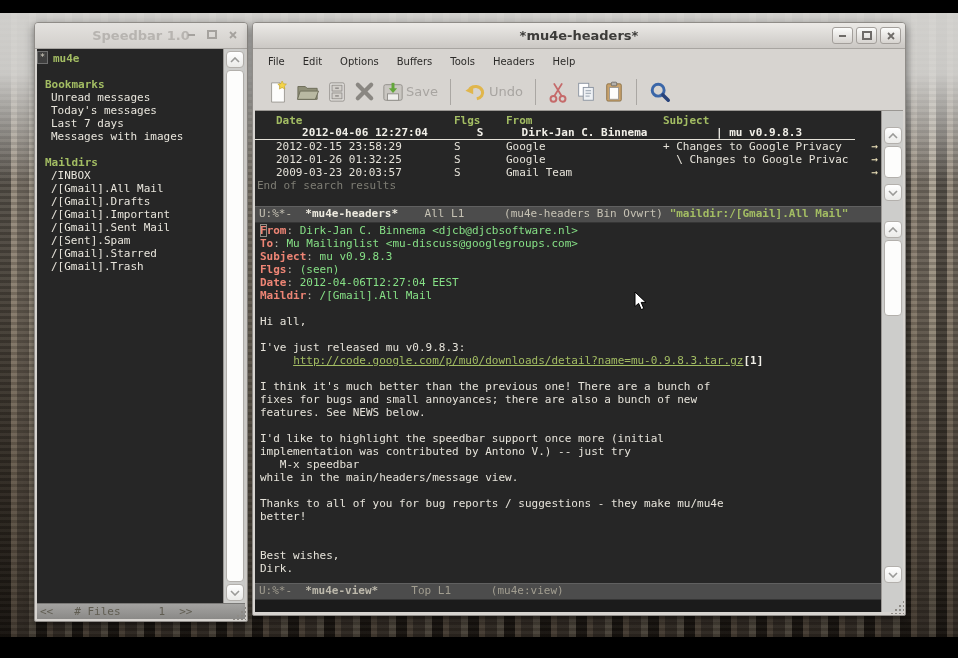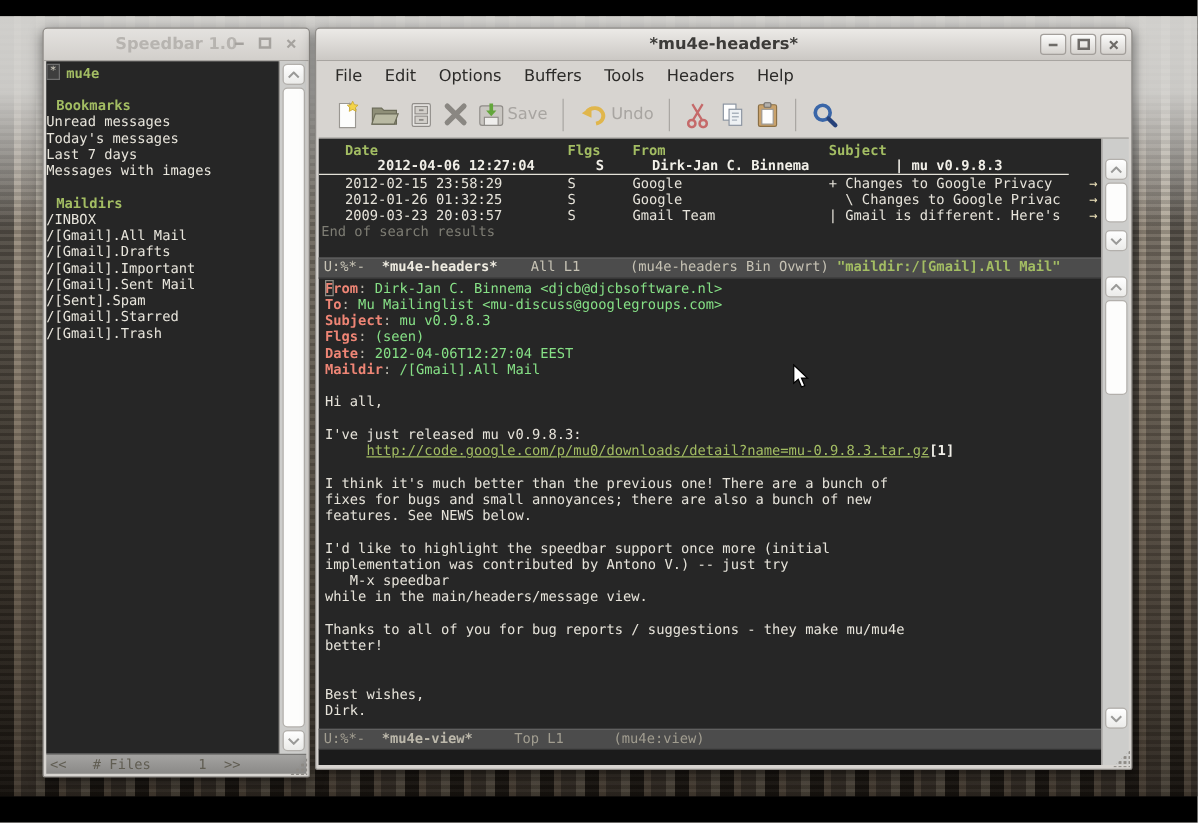--- a/index.html
+++ b/index.html
@@ -36,40 +36,40 @@
   .speedbar{left:34px;top:22px;width:212px;height:598px;}
   .sb-body{position:absolute;top:26px;left:2px;right:2px;bottom:18px;display:flex;}
   .sb-content{flex:1;background:#262626;position:relative;overflow:hidden;
     font:11px "DejaVu Sans Mono",monospace;line-height:13px;padding-top:3px;color:#e8e5dc;}
   .sb-star{position:absolute;left:0;top:2px;width:9px;height:11px;background:#3e3e3e;
     border:1px solid #6e6e6e;color:#d6d2c4;font-size:9px;line-height:10px;text-align:center;}
   .sb-line{white-space:pre;height:13px;}
   .sb-root,.sb-header{color:#a3bd63;font-weight:bold;}
   .sb-root{padding-left:16px;}
   .sb-header{padding-left:8px;}
-  .sb-item{color:#e8e5dc;}
+  .sb-item{padding-left:14px;color:#e8e5dc;}
   .sb-status{position:absolute;left:2px;right:2px;bottom:2px;height:15px;
     background:linear-gradient(#a4a3a1,#8a8987);border-top:1px solid #7a7977;
     font:11px "DejaVu Sans Mono",monospace;line-height:15px;color:#605d52;display:flex;white-space:pre;}
   .sb-status span{display:inline-block;}
   
   .scroll-col{width:22px;display:flex;flex-direction:column;background:#cdcdcb;
     border-left:1px solid #9b9895;box-sizing:border-box;}
   .vscroll{width:22px;background:#cdcdcb;border-left:1px solid #9b9895;
     display:flex;flex-direction:column;align-items:center;box-sizing:border-box;}
   .sbtn{width:18px;height:17px;background:linear-gradient(#ffffff,#ebebe9);
     border:1px solid #b3b0ac;border-radius:4px;display:flex;align-items:center;
     justify-content:center;box-sizing:border-box;flex:none;}
   .sthumb{width:18px;border:1px solid #b3b0ac;border-radius:4px;background:#fdfdfc;
     box-sizing:border-box;flex:none;}
   .sseg{display:flex;flex-direction:column;align-items:center;box-sizing:border-box;}
   
   .emacs{left:252px;top:22px;width:652px;height:592px;}
   .menubar{position:absolute;top:26px;left:2px;right:2px;height:24px;display:flex;
-    align-items:center;padding-left:4px;background:#d7d4d0;font-size:13px;color:#2c2b29;}
+    align-items:center;padding-left:4px;background:#d7d4d0;font-size:10px;color:#2c2b29;}
   .menu-item{padding:3px 9px;}
   .toolbar{position:absolute;top:50px;left:2px;right:2px;height:38px;display:flex;
     align-items:center;gap:7px;padding-left:12px;background:#d7d4d0;
     border-bottom:1px solid #9a9793;box-sizing:border-box;}
   .tbtn{display:flex;align-items:center;gap:2px;flex:none;}
   .tlabel{font-size:13px;color:#a8a5a1;}
   .tsep{width:1px;height:26px;background:#aaa7a3;margin:0 5px;flex:none;}
   .client{position:absolute;top:88px;bottom:3px;left:2px;right:2px;display:flex;}
   .text-col{flex:1;min-width:0;display:flex;flex-direction:column;background:#262626;}
   .headers-pane{height:92px;padding-top:3px;font:11px "DejaVu Sans Mono",monospace;
@@ -277,21 +277,21 @@
       </span>
     </div>
 
     <div class="client">
       <div class="text-col">
         <div class="headers-pane" id="headers-pane">
             <div class="hrow cols"><span class="c-date">Date</span><span class="c-flgs">Flgs</span><span class="c-from">From</span><span class="c-subj">Subject</span></div>
             <div class="hrow sel"><span class="c-date">2012-04-06 12:27:04</span><span class="c-flgs">S</span><span class="c-from">Dirk-Jan C. Binnema</span><span class="c-subj">| mu v0.9.8.3</span></div>
             <div class="hrow"><span class="c-date">2012-02-15 23:58:29</span><span class="c-flgs">S</span><span class="c-from">Google</span><span class="c-subj">+ Changes to Google Privacy </span><span class="trunc-arrow">→</span></div>
             <div class="hrow"><span class="c-date">2012-01-26 01:32:25</span><span class="c-flgs">S</span><span class="c-from">Google</span><span class="c-subj">  \ Changes to Google Privac</span><span class="trunc-arrow">→</span></div>
-            <div class="hrow"><span class="c-date">2009-03-23 20:03:57</span><span class="c-flgs">S</span><span class="c-from">Gmail Team</span><span class="c-subj">| Gmail is different. Here's</span><span class="trunc-arrow">→</span></div>
+            <div class="hrow"><span class="c-date">2009-03-23 20:03:57</span><span class="c-flgs">S</span><span class="c-from">Gmail Team</span><span class="trunc-arrow">→</span></div>
             <div class="end-results">End of search results</div>
           </div>
 
         <div class="modeline"><span>U:%*-  </span><span class="buf">*mu4e-headers*</span><span>    All L1      </span><span>(mu4e-headers Bin Ovwrt) </span><span class="query">"maildir:/[Gmail].All Mail"</span></div>
 
         <div class="view-pane" id="view-pane">
             <div class="vline"><span class="f-label"><span class="cursor-cell">F</span>rom</span><span class="f-colon">:</span><span class="f-value"> Dirk-Jan C. Binnema &lt;djcb@djcbsoftware.nl&gt;</span></div>
             <div class="vline"><span class="f-label">To</span><span class="f-colon">:</span><span class="f-value"> Mu Mailinglist &lt;mu-discuss@googlegroups.com&gt;</span></div>
             <div class="vline"><span class="f-label">Subject</span><span class="f-colon">:</span><span class="f-value"> mu v0.9.8.3</span></div>
             <div class="vline"><span class="f-label">Flgs</span><span class="f-colon">:</span><span class="f-value"> (seen)</span></div>

